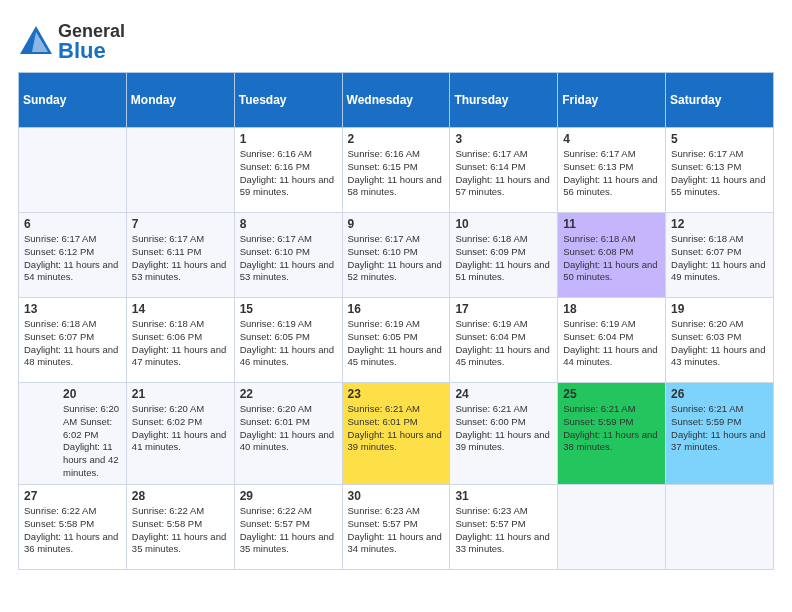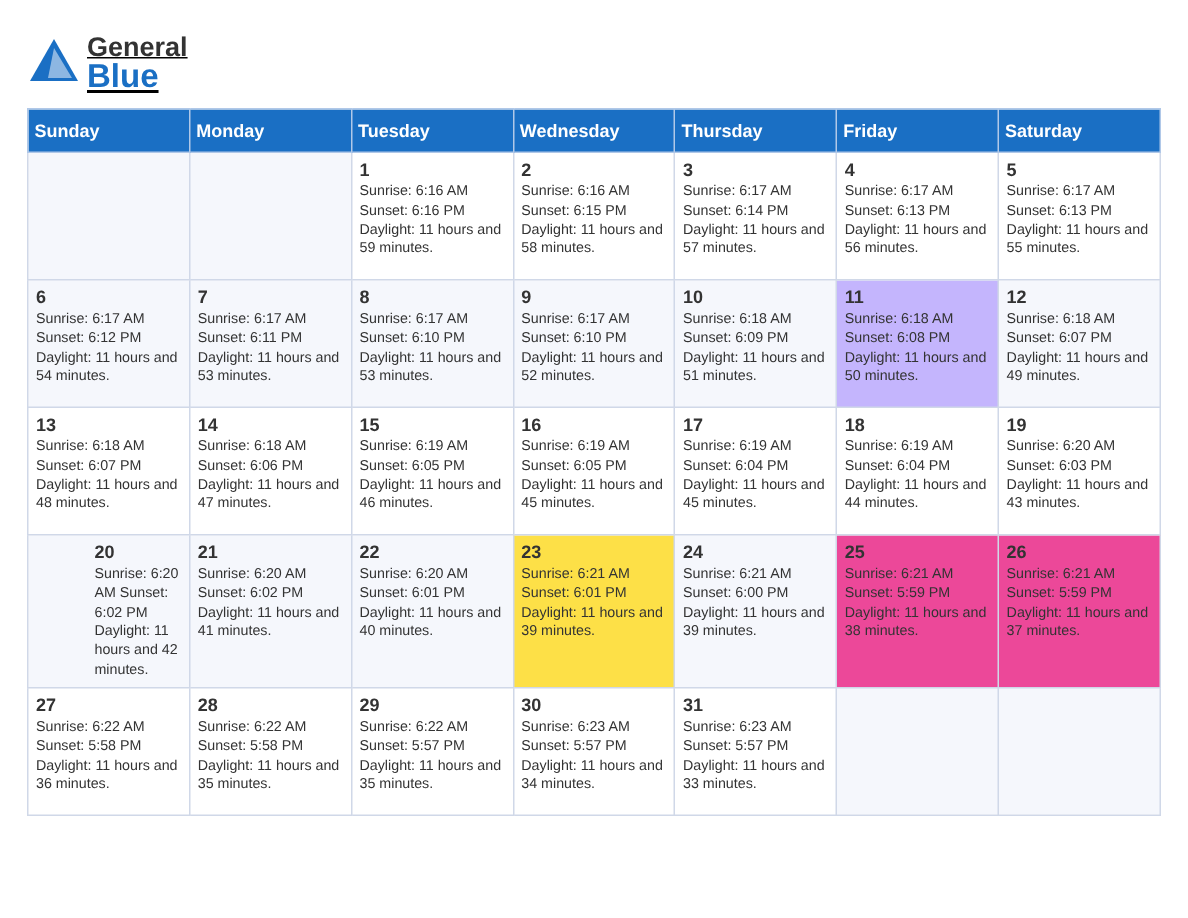--- a/index.html
+++ b/index.html
@@ -19,21 +19,20 @@
     .header {
       display: flex;
       align-items: flex-start;
       justify-content: space-between;
       margin-bottom: 10px;
     }
     .logo {
       display: flex;
       align-items: flex-end;
       margin-top: 4px;
-      text-decoration: underline;
     }
     .logo-text {
       display: flex;
       flex-direction: column;
       line-height: 1;
     }
     .logo-general {
       font-size: 18px;
       font-weight: bold;
       color: #333;
@@ -60,21 +59,21 @@
     .calendar {
       width: 100%;
       border-collapse: collapse;
       table-layout: fixed;
     }
     .calendar th {
       background: #1a6fc4;
       color: #fff;
       font-size: 12px;
       font-weight: bold;
-      padding: 7px 4px;
+      padding: 20px 4px;
       text-align: left;
       border: 1px solid #b0c8e8;
     }
     .calendar td {
       border: 1px solid #d0d8e8;
       vertical-align: top;
       padding: 4px 5px;
       font-size: 10px;
       color: #333;
       height: 85px;
@@ -281,27 +280,27 @@
             <div class="day-info">Sunrise: 6:21 AM
 Sunset: 6:01 PM
 Daylight: 11 hours and 39 minutes.</div>
           </td>
           <td style="background: rgb(245, 247, 252);">
             <span class="day-num">24</span>
             <div class="day-info">Sunrise: 6:21 AM
 Sunset: 6:00 PM
 Daylight: 11 hours and 39 minutes.</div>
           </td>
-          <td style="background: #ec4899; margin-top: 11px;">
+          <td style="background: #22c55e; margin-top: 11px;">
             <span class="day-num">25</span>
             <div class="day-info">Sunrise: 6:21 AM
 Sunset: 5:59 PM
 Daylight: 11 hours and 38 minutes.</div>
           </td>
-          <td style="background: #ec4899;">
+          <td style="background: #7dd3fc;">
             <span class="day-num">26</span>
             <div class="day-info">Sunrise: 6:21 AM
 Sunset: 5:59 PM
 Daylight: 11 hours and 37 minutes.</div>
           </td>
         </tr>
         <tr>
           <td>
             <span class="day-num">27</span>
             <div class="day-info">Sunrise: 6:22 AM

